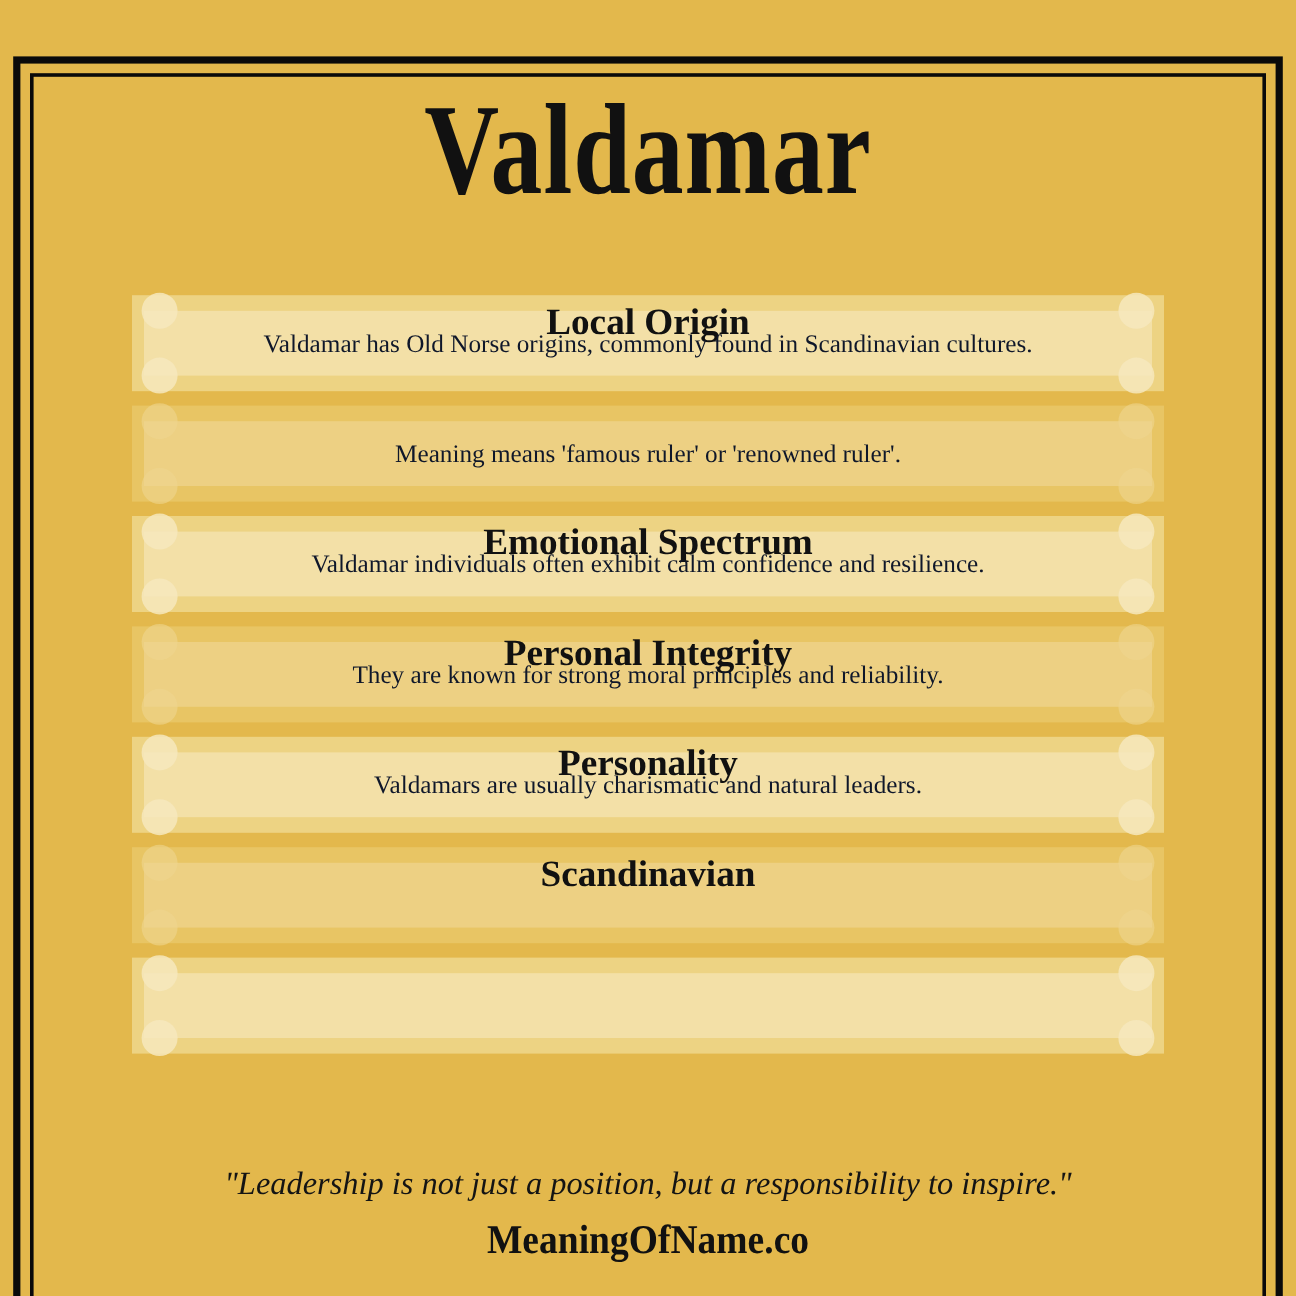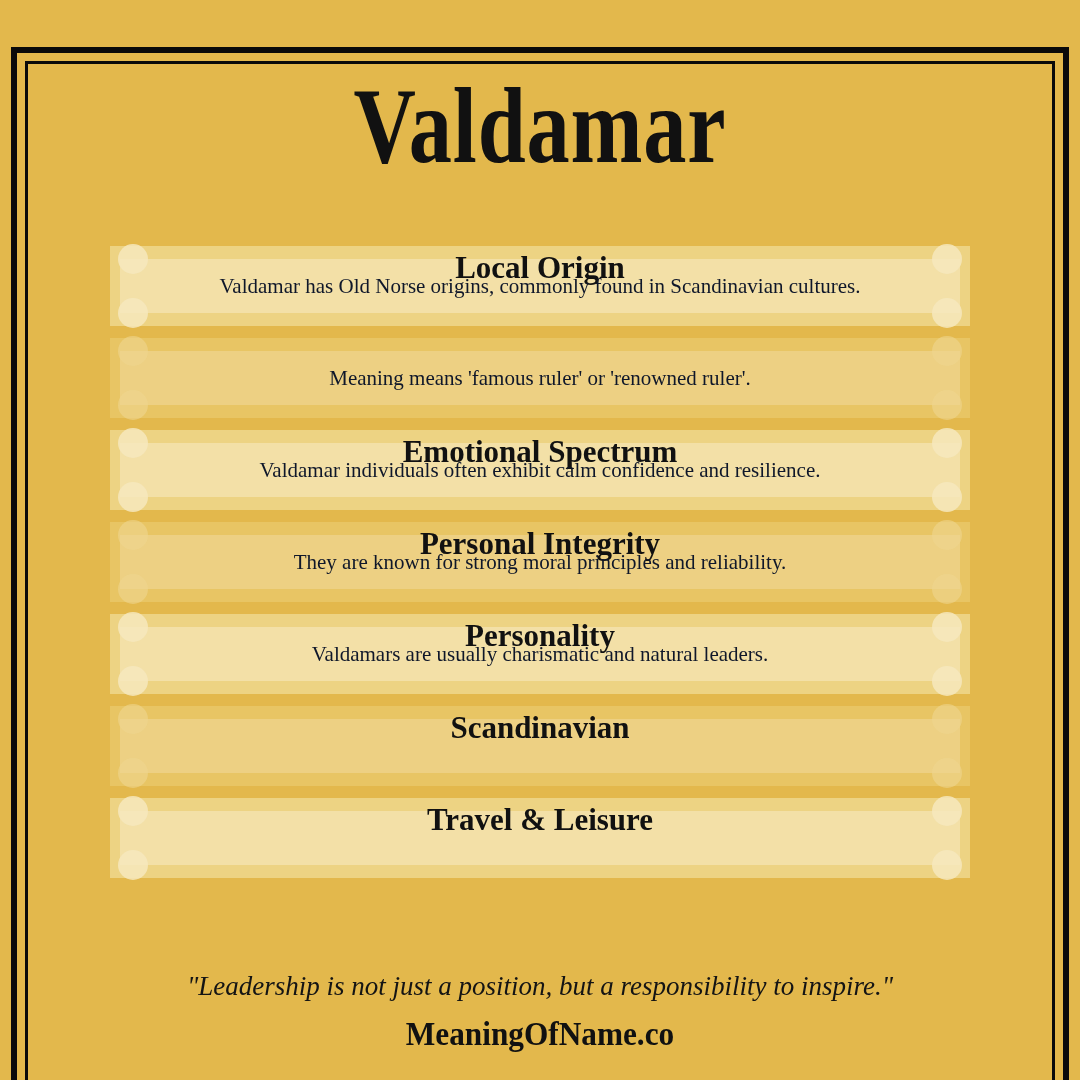--- a/index.html
+++ b/index.html
@@ -265,21 +265,20 @@
     </div>
 
     <div class="card">
       <div class="band-outer"></div>
       <div class="band-inner"></div>
       <div class="knob tl"></div>
       <div class="knob bl"></div>
       <div class="knob tr"></div>
       <div class="knob br"></div>
       <div class="card-text">
-        <div class="card-heading">Travel &amp; Leisure</div>
       </div>
     </div>
 
   </div>
 
   <div id="quote">"Leadership is not just a position, but a responsibility to inspire."</div>
 
   <div id="brand">MeaningOfName.co</div>
 
 </div>

